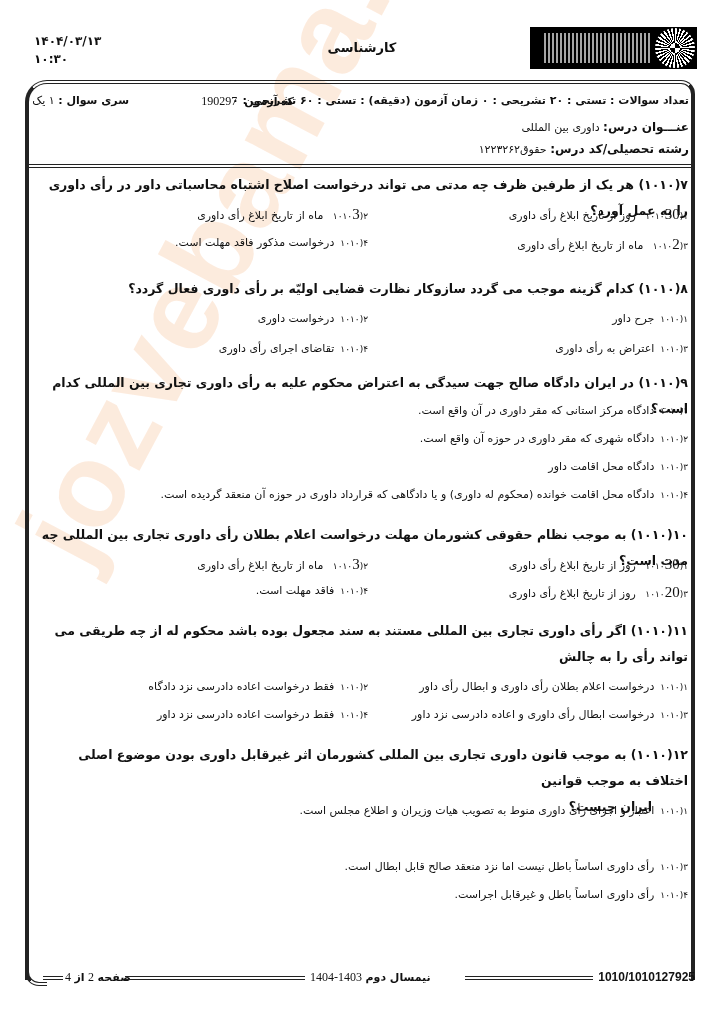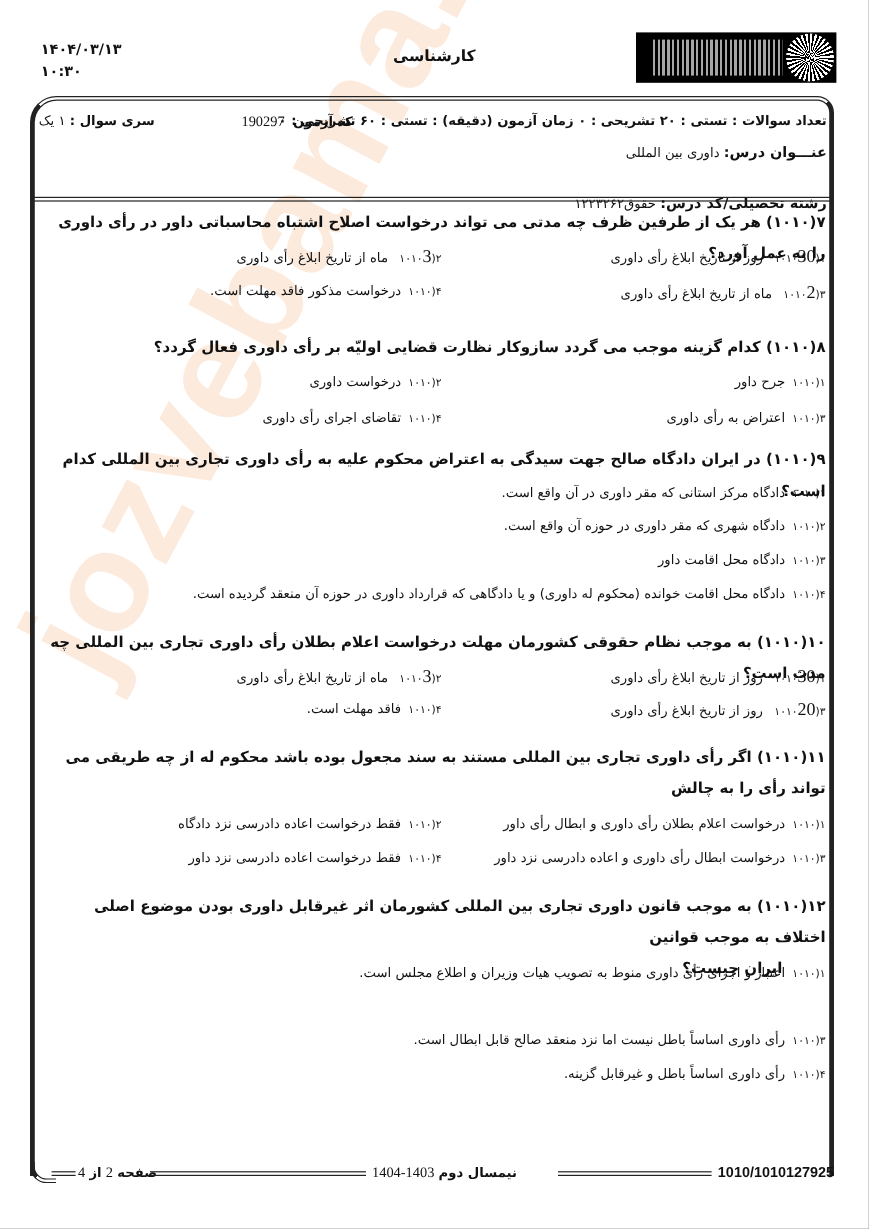--- a/index.html
+++ b/index.html
@@ -28,21 +28,21 @@
     border-radius: 22px 14px 0 0; box-sizing: border-box;
   }
   .bottom-rule { position: absolute; left: 25px; top: 968px; width: 18px; height: 14px; border-left: 4px solid #222; border-bottom: 4px double #222; border-radius: 0 0 0 14px; }
   .header-box { position: absolute; left: 33px; top: 88px; width: 656px; height: 68px; direction: rtl; }
   .header-row1 { position: absolute; right: 0; top: 6px; width: 656px; font-size: 11px; white-space: nowrap; }
   .hb { font-weight: bold; }
   .h-counts { position: absolute; right: 0; top: 0; }
   .h-code { position: absolute; right: 395px; top: 0; }
   .h-series { position: absolute; right: 560px; top: 0; }
   .header-row2 { position: absolute; right: 0; top: 32px; font-size: 11px; }
-  .header-row3 { position: absolute; right: 0; top: 54px; font-size: 11px; margin-top: 20px; }
+  .header-row3 { position: absolute; right: 0; top: 54px; font-size: 11px; }
   .h-big { font-weight: bold; font-size: 12px; }
   .sep { position: absolute; left: 25px; top: 164px; width: 670px; height: 0; border-top: 4px double #222; }
   .content { position: absolute; left: 38px; top: 172px; width: 650px; direction: rtl; z-index: 1; }
   .q { position: absolute; right: 0; width: 650px; }
   .q-title { font-weight: bold; font-size: 12.5px; line-height: 26px; padding-right: 0; }
   .q-title .cont { display: block; padding-right: 36px; }
   .opt { position: absolute; font-size: 11px; white-space: nowrap; }
   .opt .num { font-size: 9px; margin-left: 6px; }
   .opt .big { font-family: "Liberation Serif", serif; font-size: 15px; }
   .footer { position: absolute; left: 25px; top: 970px; width: 670px; height: 20px; direction: ltr; }
@@ -153,21 +153,21 @@
   </div>
 
   <div class="q" style="top:570px">
     <div class="q-title">
       <span>۱۲</span><span>(۱۰۱۰)</span>
       <span>به موجب قانون داوری تجاری بین المللی کشورمان اثر غیرقابل داوری بودن موضوع اصلی اختلاف به موجب قوانین</span>
       <span class="cont">ایران چیست؟</span>
     </div>
     <div class="opt" style="right:0;top:62px"><span class="num">۱(۱۰۱۰</span><span>اعتبار و اجرای رأی داوری منوط به تصویب هیات وزیران و اطلاع مجلس است.</span></div>
     <div class="opt" style="right:0;top:118px"><span class="num">۳(۱۰۱۰</span><span>رأی داوری اساساً باطل نیست اما نزد منعقد صالح قابل ابطال است.</span></div>
-    <div class="opt" style="right:0;top:146px"><span class="num">۴(۱۰۱۰</span><span>رأی داوری اساساً باطل و غیرقابل گزینه.</span></div>
+    <div class="opt" style="right:0;top:146px"><span class="num">۴(۱۰۱۰</span><span>رأی داوری اساساً باطل و غیرقابل اجراست.</span></div>
   </div>
 </div>
 
 <div class="bottom-rule"></div>
 
 <div class="footer">
   <div class="f-line" style="left:18px;width:20px"></div>
   <div class="f-page">
     <span class="hb">صفحه</span>
     <span class="serif-num">2</span>

